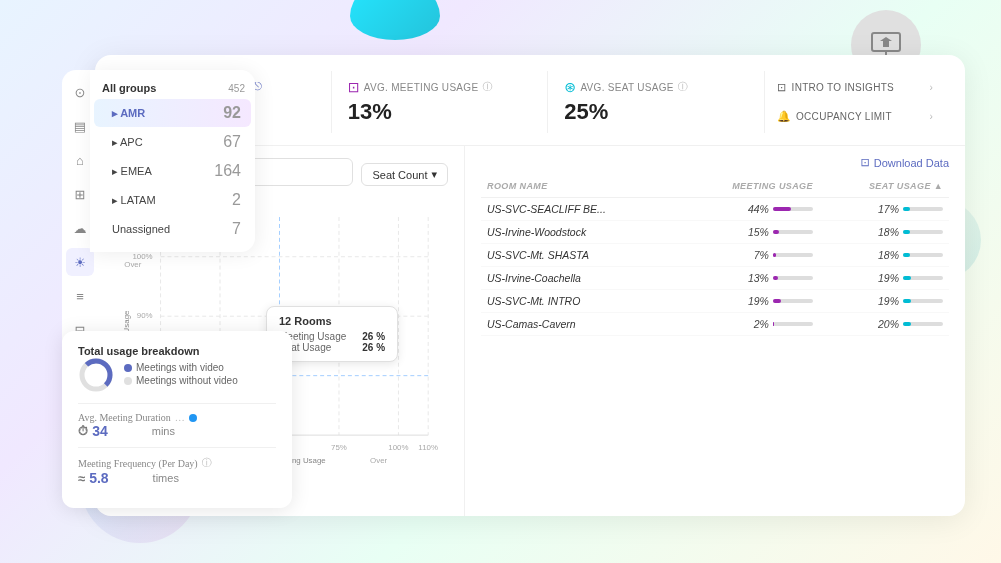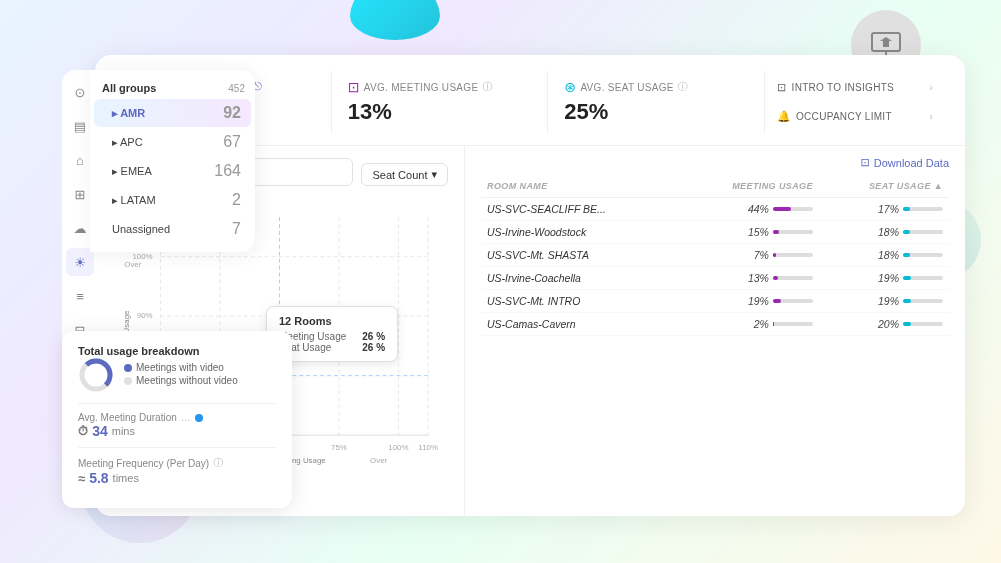--- a/index.html
+++ b/index.html
@@ -429,33 +429,35 @@
     }
     .bp-stat {
       margin-bottom: 8px;
     }
     .bp-stat-label {
       font-size: 10px;
       color: #888;
       display: flex;
       align-items: center;
       gap: 4px;
+      font-family: Liberation Serif, serif;
     }
     .bp-stat-value {
       font-size: 14px;
       font-weight: 700;
       color: #5c6bc0;
       display: flex;
       align-items: center;
       gap: 4px;
     }
     .bp-stat-unit {
       font-size: 11px;
       font-weight: 400;
       color: #888;
+      margin-left: 40px;
     }
     .bp-divider {
       border: none;
       border-top: 1px solid #f0f0f0;
       margin: 8px 0;
     }
     .info-icon {
       color: #bbb;
       font-size: 10px;
     }

